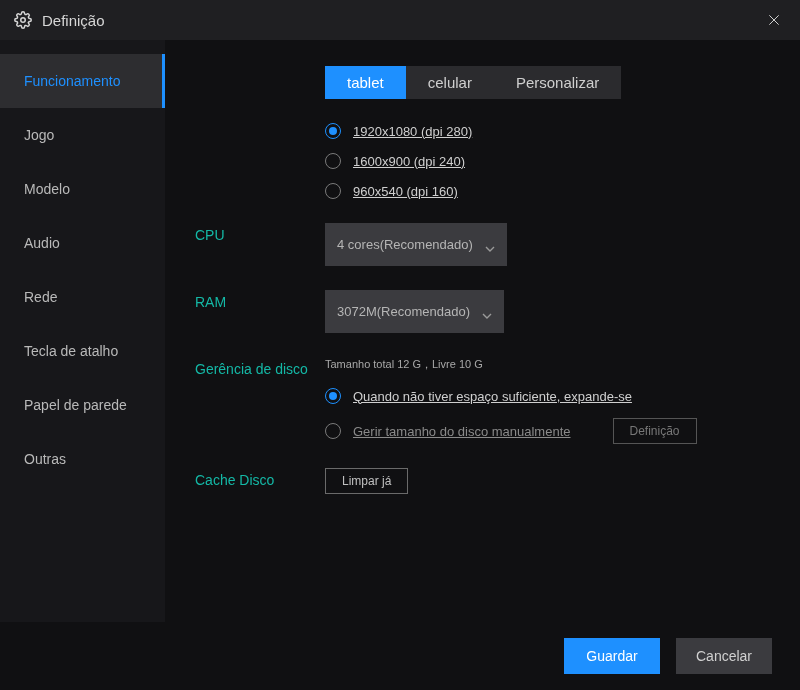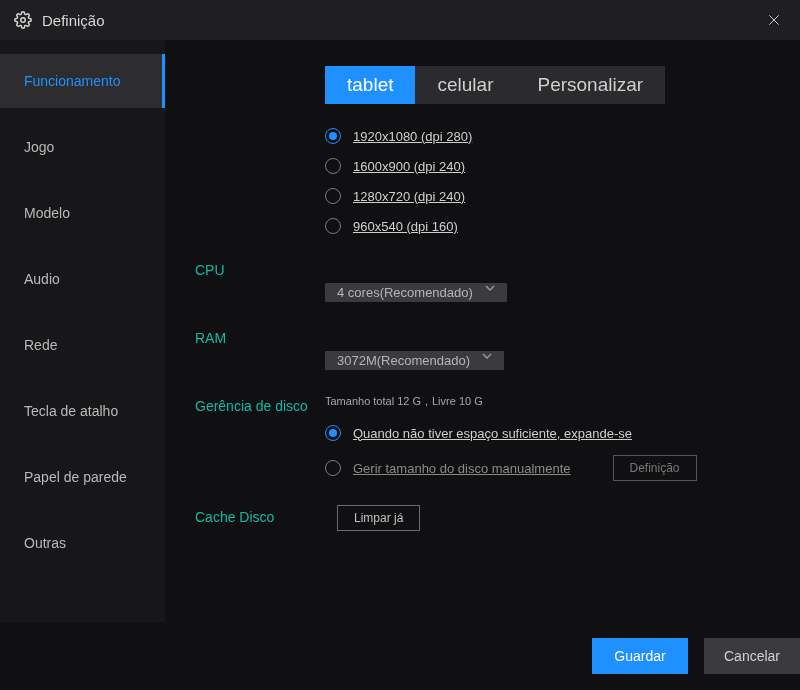--- a/index.html
+++ b/index.html
@@ -42,21 +42,20 @@
     display: flex;
     background: #101012;
     overflow: hidden;
   }
   .sidebar {
     width: 165px;
     background: #17171a;
     display: flex;
     flex-direction: column;
     padding-top: 14px;
-    gap: 12px;
   }
   .side-item {
     height: 54px;
     display: flex;
     align-items: center;
     padding-left: 24px;
     color: #b9b9b9;
     font-size: 14px;
     cursor: pointer;
   }
@@ -79,21 +78,21 @@
     position: relative;
   }
   .tabs {
     display: inline-flex;
     background: #2b2b2e;
     margin-left: 130px;
     margin-bottom: 24px;
   }
   .tab {
     padding: 8px 22px;
-    font-size: 19px;
+    font-size: 15px;
     color: #cfcfcf;
     cursor: pointer;
   }
   .tab.active {
     background: #1e90ff;
     color: #fff;
   }
   .row {
     display: flex;
     align-items: flex-start;
@@ -135,29 +134,28 @@
     top: 2.5px; left: 2.5px;
   }
   .radio .txt {
     color: #cfcfcf;
     font-size: 13px;
     text-decoration: underline;
   }
   .radio.disabled .txt { color: #8a8a8a; }
   .select {
     display: inline-flex;
-    align-items: flex-start;
+    align-items: flex-end;
     background: #3b3b3f;
-    padding: 2px 12px;
+    padding: 14px 12px;
     min-width: 170px;
     justify-content: space-between;
     cursor: pointer;
     color: #b5b5b5;
     font-size: 13px;
-    margin-top: 25px;
   }
   .select .chev {
     margin-left: 12px;
     display: inline-flex;
   }
   .disk-info {
     color: #a8a8a8;
     font-size: 11px;
     margin-bottom: 16px;
   }
@@ -173,20 +171,21 @@
     color: #777;
     border-color: #555;
     cursor: default;
   }
   .footer {
     height: 68px;
     display: flex;
     justify-content: flex-end;
     align-items: center;
     gap: 16px;
+    padding-right: 28px;
     background: #101012;
   }
   .btn {
     min-width: 96px;
     height: 36px;
     display: inline-flex;
     align-items: center;
     justify-content: center;
     font-size: 14px;
     cursor: pointer;
@@ -256,24 +255,20 @@
     <div class="row">
       <div class="label"></div>
       <div class="radio-col">
         <div class="radio selected">
           <span class="circ"></span>
           <span class="txt">1920x1080  (dpi 280)</span>
         </div>
         <div class="radio">
           <span class="circ"></span>
           <span class="txt">1600x900  (dpi 240)</span>
-        </div>
-        <div class="radio">
-          <span class="circ"></span>
-          <span class="txt">1280x720  (dpi 240)</span>
         </div>
         <div class="radio">
           <span class="circ"></span>
           <span class="txt">960x540  (dpi 160)</span>
         </div>
       </div>
     </div>
 
     <div class="row">
       <div class="label">CPU</div>
@@ -311,21 +306,21 @@
           <div class="radio disabled" style="align-items:center;">
             <span class="circ"></span>
             <span class="txt">Gerir tamanho do disco manualmente</span>
             <span style="width:18px"></span>
             <button class="btn-outline disabled">Definição</button>
           </div>
         </div>
       </div>
     </div>
 
-    <div class="row" style="margin-top:16px;gap:12px;">
+    <div class="row" style="margin-top:16px;">
       <div class="label">Cache Disco</div>
       <button class="btn-outline">Limpar já</button>
     </div>
 
   </div>
 </div>
 
 <div class="footer">
   <button class="btn primary">Guardar</button>
   <button class="btn secondary">Cancelar</button>

